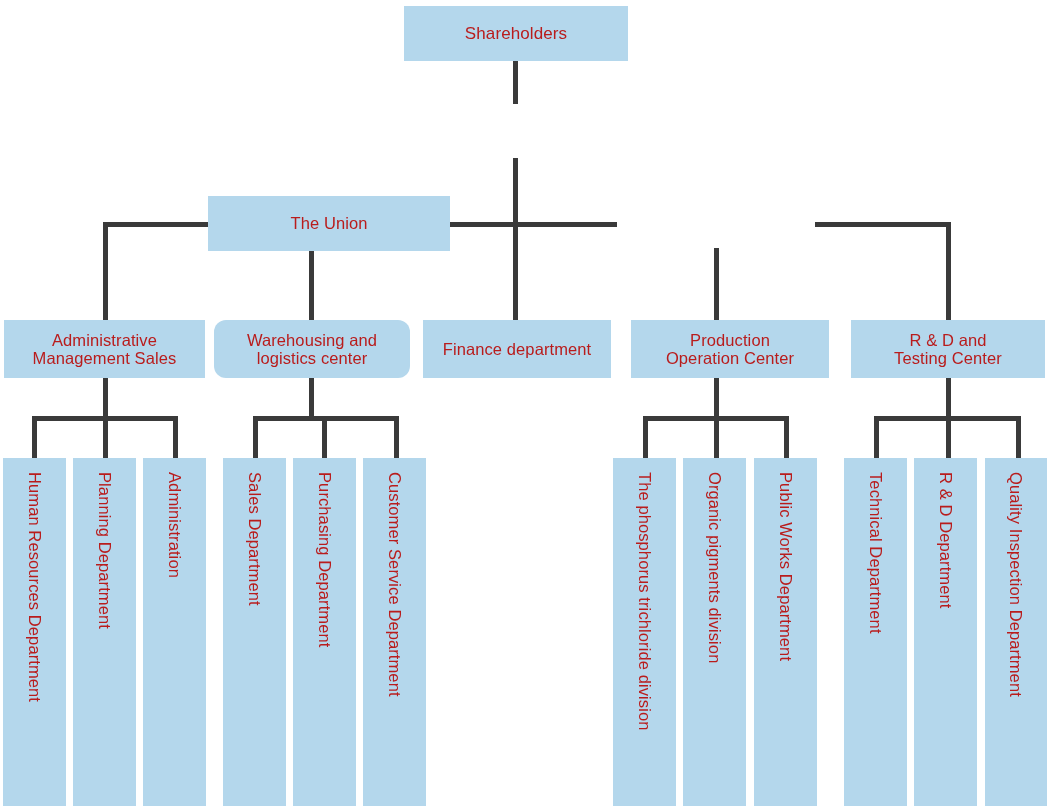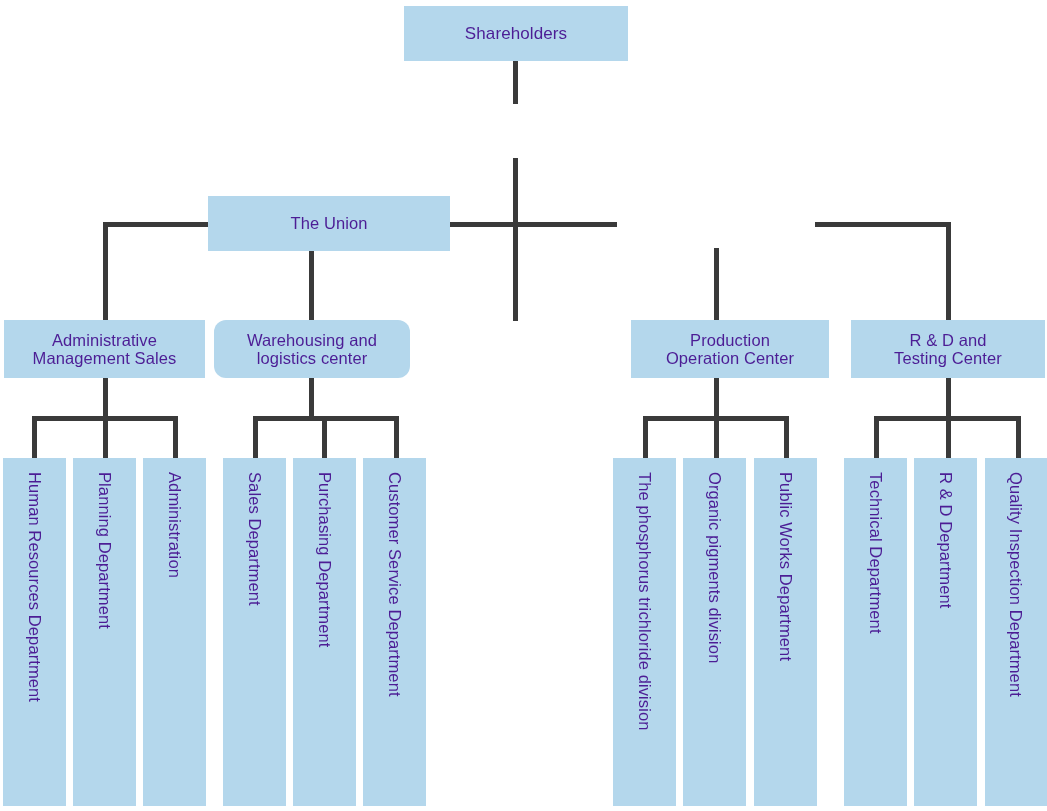--- a/index.html
+++ b/index.html
@@ -11,21 +11,21 @@
     position: relative;
     width: 1047px;
     height: 811px;
     background: #ffffff;
     font-family: "Liberation Sans", sans-serif;
     overflow: hidden;
   }
   .node {
     position: absolute;
     background: #b4d7ec;
-    color: #4c1d95;
+    color: #b91c1c;
     box-sizing: border-box;
     display: flex;
     align-items: center;
     justify-content: center;
     text-align: center;
     line-height: 1.12;
     font-size: 16.5px;
     letter-spacing: .1px;
     z-index: 2;
   }
@@ -110,20 +110,23 @@
   </div>
 
   <div class="node tier3" style="left:4px; top:320px; width:201px; height:58px;">
     <span class="node-label">Administrative
 Management Sales</span>
   </div>
   <div class="node tier3" style="left:214px; top:320px; width:196px; height:58px;border-radius:12px;">
     <span class="node-label">Warehousing and
 logistics center</span>
   </div>
+  <div class="node tier3" style="left:423px; top:320px; width:188px; height:58px;">
+    <span class="node-label">Finance department</span>
+  </div>
   <div class="node tier3" style="left:631px; top:320px; width:198px; height:58px;">
     <span class="node-label">Production
 Operation Center</span>
   </div>
   <div class="node tier3" style="left:851px; top:320px; width:194px; height:58px;">
     <span class="node-label">R &amp; D and
 Testing Center</span>
   </div>
 
   <div class="node leaf" style="left:3px; top:458px; width:63px; height:348px;">

